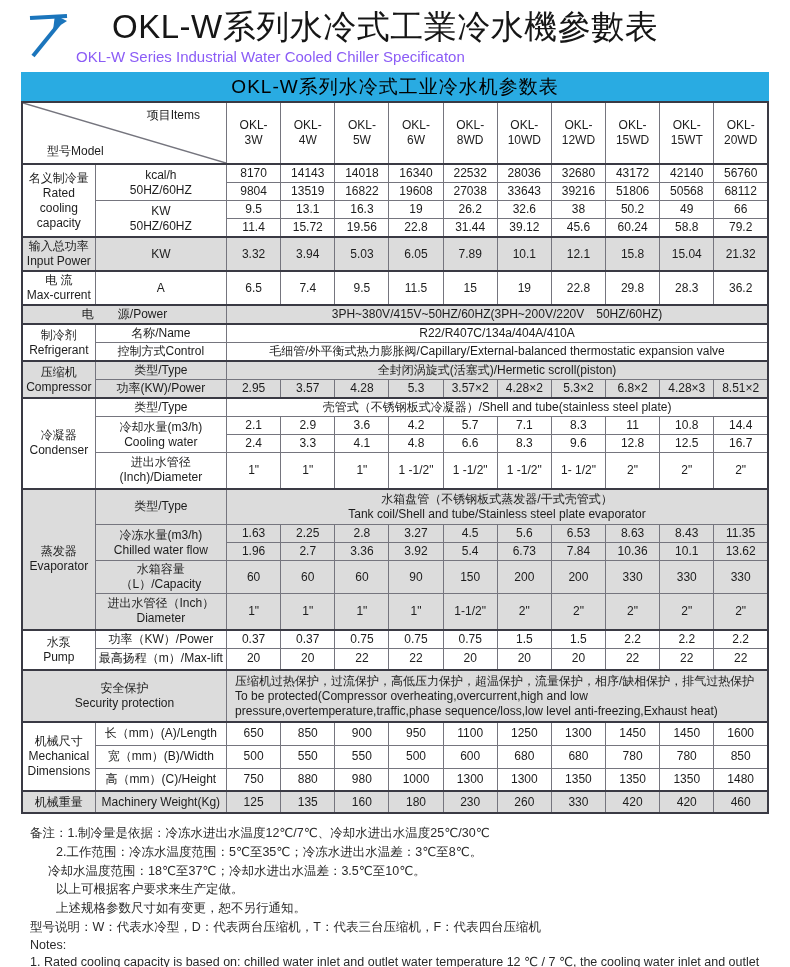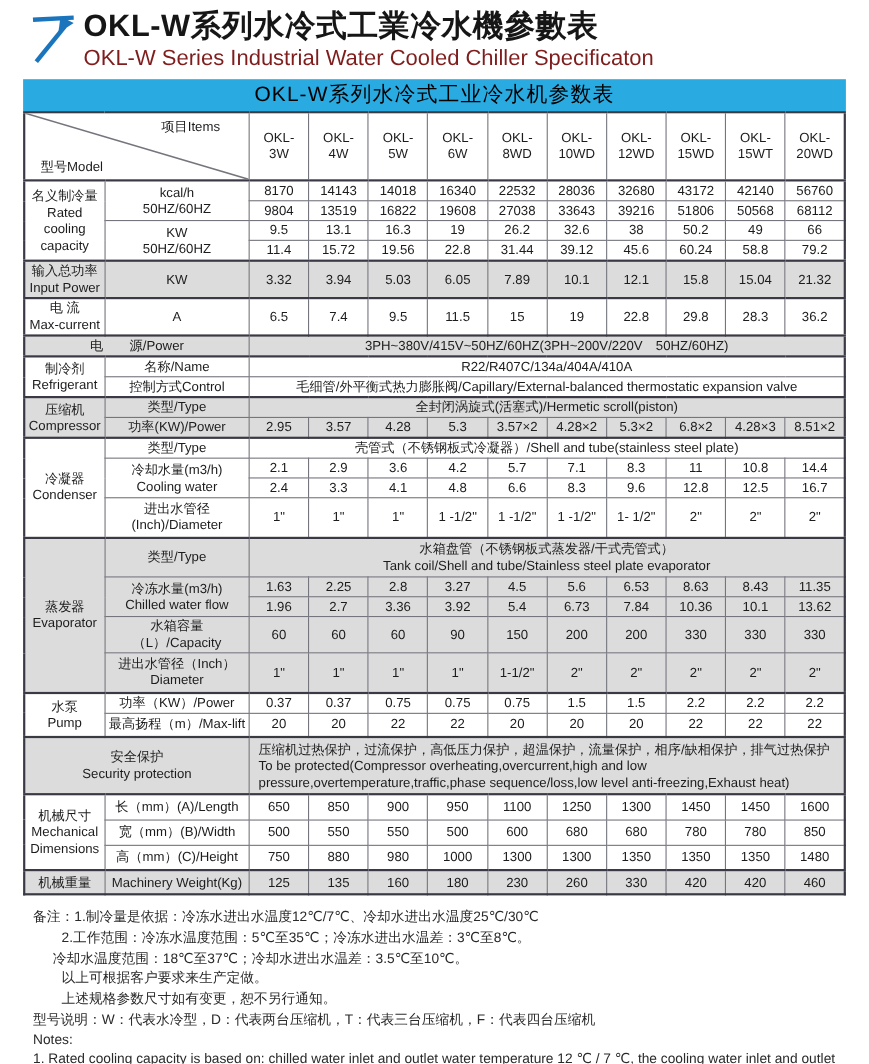--- a/index.html
+++ b/index.html
@@ -5,43 +5,43 @@
   * { margin:0; padding:0; box-sizing:border-box; }
   html,body { background:#ffffff; }
   body {
     width:790px; height:967px; overflow:hidden; position:relative;
     font-family:"Liberation Sans","DejaVu Sans",sans-serif;
     color:#1c1c1c;
   }
   
   .page-header { position:relative; padding:8px 0 0 76px; height:64px; }
   .logo { position:absolute; left:26px; top:8px; width:46px; height:50px; }
-  .title-zh { font-size:28px; font-weight:700; letter-spacing:.5px; color:#161616; line-height:1.15; }
-  .title-en { font-size:20px; font-weight:400; color:#7f1d1d; margin-top:2px; }
+  .title-zh { font-size:33px; font-weight:400; letter-spacing:.5px; color:#161616; line-height:1.15;margin-left:36px; }
+  .title-en { font-size:15px; font-weight:400; color:#8b5cf6; margin-top:2px; }
 
   
   .table-wrap { width:748px; margin:8px 0 0 21px; }
   .table-title {
     background:#29abe2; color:#000000; text-align:center;
     font-size:19px; font-weight:500; height:29px; line-height:29px;
     letter-spacing:1px;
   }
   table { border-collapse:collapse; table-layout:fixed; width:748px;
           border:2px solid #3a3a44; }
   td {
     border:1px solid #75757e;
     font-size:12px; text-align:center; vertical-align:middle;
     padding:1px 2px; line-height:1.25; white-space:pre-line;
   }
   tr.sec > td { border-top:2px solid #3a3a44; }
   tr.gray > td { background:#dcdcdc; }
   td.left { text-align:left; padding-left:8px; }
   td.corner { position:relative; padding:0; }
   td.corner svg { position:absolute; left:0; top:0; width:100%; height:100%; }
-  .corner-model { position:absolute; left:14px; bottom:4px; font-size:12px; }
+  .corner-model { position:absolute; left:24px; bottom:4px; font-size:12px; }
   .corner-items { position:absolute; right:26px; top:5px; font-size:12px; }
   .h17{height:17px}.h18{height:18px}.h22{height:22px}.h23{height:23px}
   .h28{height:28px}.h34{height:34px}.h36{height:36px}.h40{height:40px}.h52{height:52px}
 
   
   .notes { margin:10px 0 0 30px; font-size:12.5px; color:#2a2a2a; }
   .notes-zh div { line-height:1.5; }
   .notes-en div { line-height:1.38; }
   .ind-a { padding-left:26px; }
   .ind-b { padding-left:18px; }

